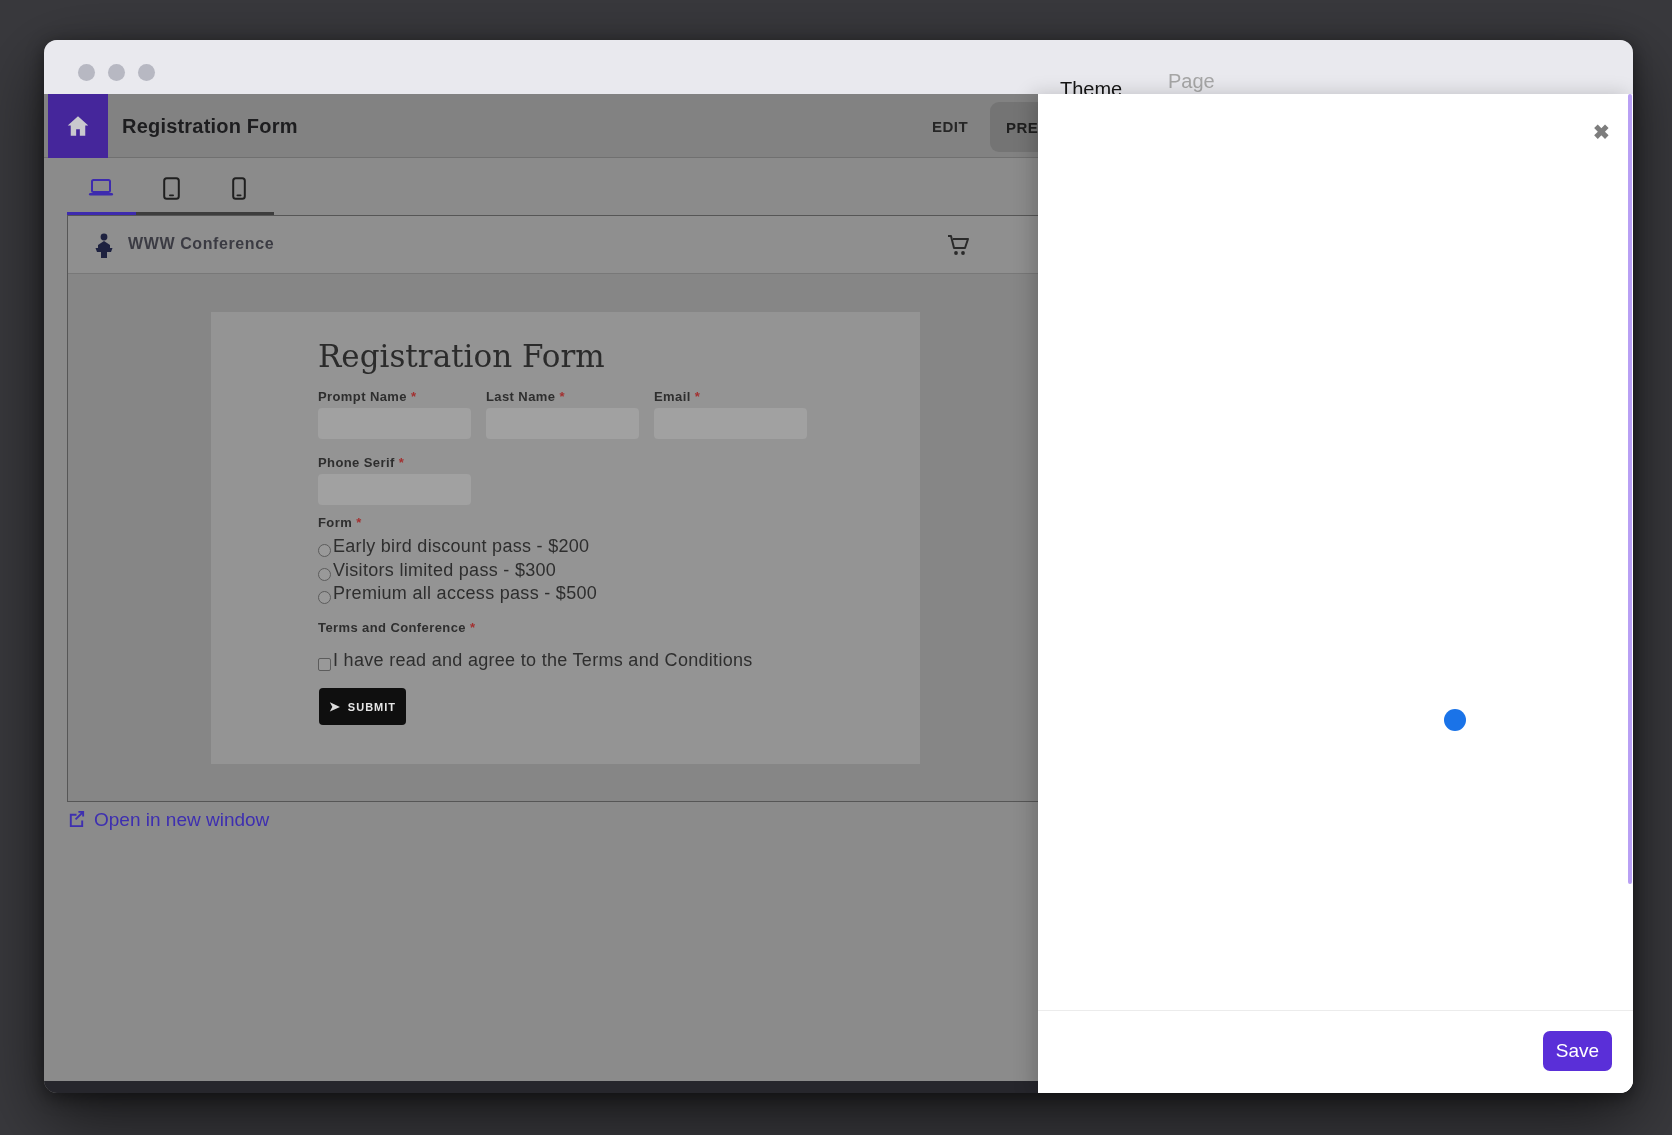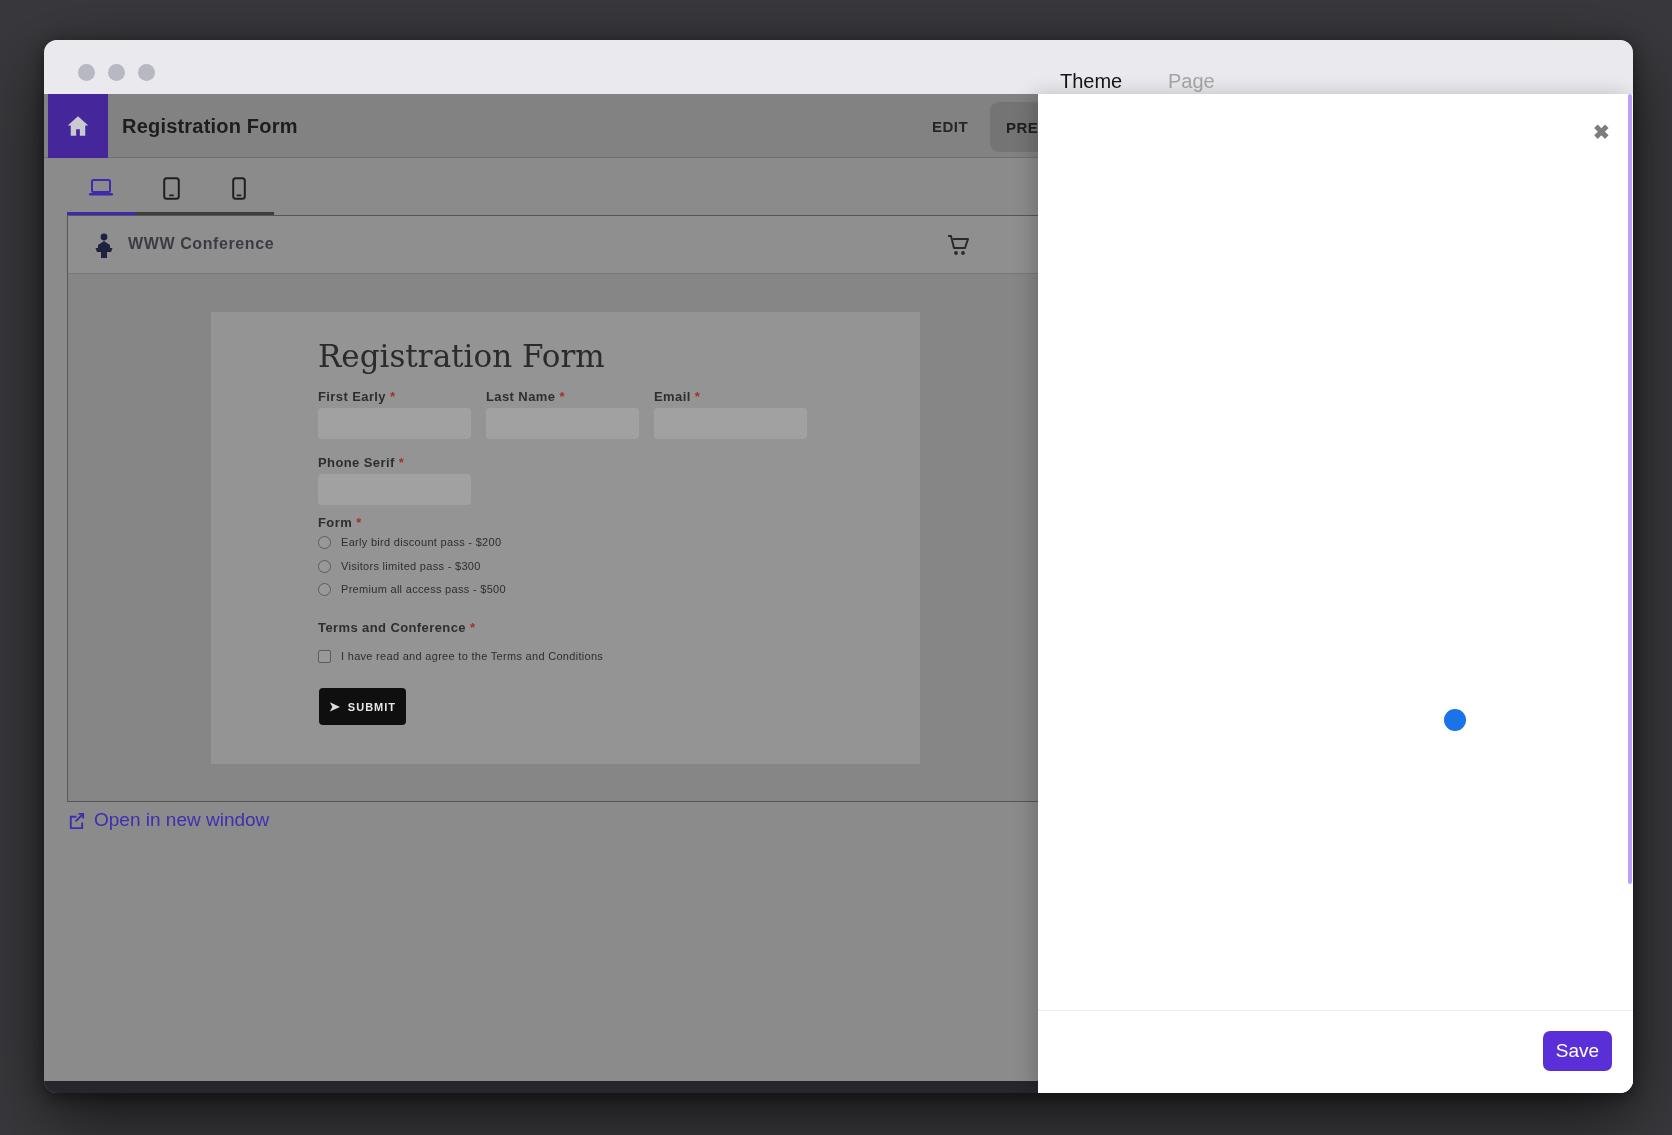--- a/index.html
+++ b/index.html
@@ -43,37 +43,37 @@
   .confname { left:60px; top:0; height:56px; display:flex; align-items:center;
               font-size:16px; font-weight:bold; color:#3b3b43; letter-spacing:.6px; }
   .carticon { left:878px; top:16px; width:24px; height:26px; }
 
   .formcard { left:143px; top:96px; width:709px; height:452px; background:#949494; }
   .formhead { left:107px; top:26px; font-family:"DejaVu Serif","Liberation Serif",serif;
               font-size:31px; color:#2b2b2b; }
   .flabel { font-size:13px; font-weight:bold; color:#2e2e2e; letter-spacing:.4px; }
   .req { color:#a33030; }
   .finput { width:153px; height:31px; background:#a1a1a1; border-radius:4px; }
-  .ropt { display:flex; align-items:flex-start; gap:10px; font-size:11px; color:#2e2e2e; letter-spacing:.3px; }
+  .ropt { display:flex; align-items:flex-end; gap:2px; font-size:18px; color:#2e2e2e; letter-spacing:.3px; }
   .rcirc { width:13px; height:13px; border-radius:50%; border:1.5px solid #5c5c5c; background:#999; flex:0 0 auto; }
   .cbox { width:13px; height:13px; border:1.5px solid #5c5c5c; border-radius:2px; background:#999; flex:0 0 auto; }
   .submitbtn { left:108px; top:376px; width:87px; height:37px; background:#0f0f0f; border-radius:4px;
                display:flex; align-items:center; justify-content:center; gap:7px;
                color:#e5e5e5; font-size:11px; font-weight:bold; letter-spacing:1px; }
   .sendglyph { font-size:13px; color:#dcdcdc; line-height:1; }
 
-  .openlink { left:23px; top:769px; display:flex; align-items:center; gap:8px;
+  .openlink { left:23px; top:769px; display:flex; gap:8px;
               color:#3e2fb0; font-size:19px; }
   .darkstrip { left:0; top:1041px; width:994px; height:12px; background:#26262c; }
 
   
   .panel { left:994px; top:54px; width:595px; height:999px; background:#ffffff; z-index:40;
            box-shadow:-6px 0 18px rgba(0,0,0,.18); }
   .ptab { top:30px; font-size:20px; }
-  .ptab.active { color:#151515; }
+  .ptab.active { color:#151515;margin-top:8px; }
   .ptab.idle { color:#a6a6a6; }
   .closex { left:1549px; top:80px; font-size:20px; font-weight:bold; color:#7d7d7d; z-index:45; }
 
   .themecard { top:140px; height:120px; display:flex; align-items:center; justify-content:center; }
   .card-min { left:1014px; width:261px; background:#000000; }
   .card-col { left:1290px; width:263px; background:#6236f5; }
   .card-col .strip { position:absolute; right:0; top:0; width:67px; height:100%; background:#b36af0; }
   .cardname { color:#ffffff; font-size:34px; font-weight:500; letter-spacing:.5px; }
   .card-col .cardname { position:relative; right:33px; }
 
@@ -164,21 +164,21 @@
       <svg class="abs carticon" viewBox="0 0 24 24">
         <path d="M2 3h3l3 12h11l3-9H7" fill="none" stroke="#2a2a2a" stroke-width="2" stroke-linejoin="round"></path>
         <circle cx="10" cy="20" r="1.9" fill="#2a2a2a"></circle>
         <circle cx="17" cy="20" r="1.9" fill="#2a2a2a"></circle>
       </svg>
 
       <div class="abs formcard">
         <div class="abs formhead">Registration Form</div>
 
         <div class="abs flabel" style="left:107px; top:77px">
-          <span>First Early</span> <span class="req">*</span>
+          <span>Prompt Name</span> <span class="req">*</span>
         </div>
         <div class="abs flabel" style="left:275px; top:77px">
           <span>Last Name</span> <span class="req">*</span>
         </div>
         <div class="abs flabel" style="left:443px; top:77px">
           <span>Email</span> <span class="req">*</span>
         </div>
         <div class="abs finput" style="left:107px; top:96px"></div>
         <div class="abs finput" style="left:275px; top:96px"></div>
         <div class="abs finput" style="left:443px; top:96px"></div>

